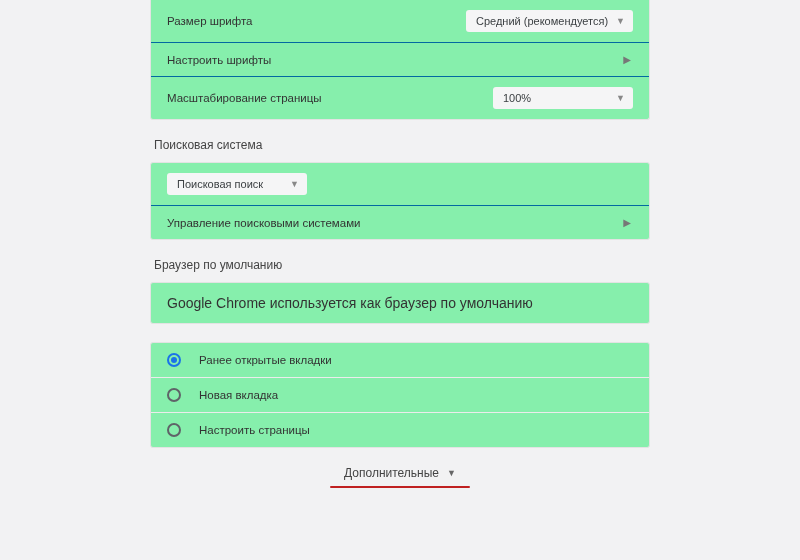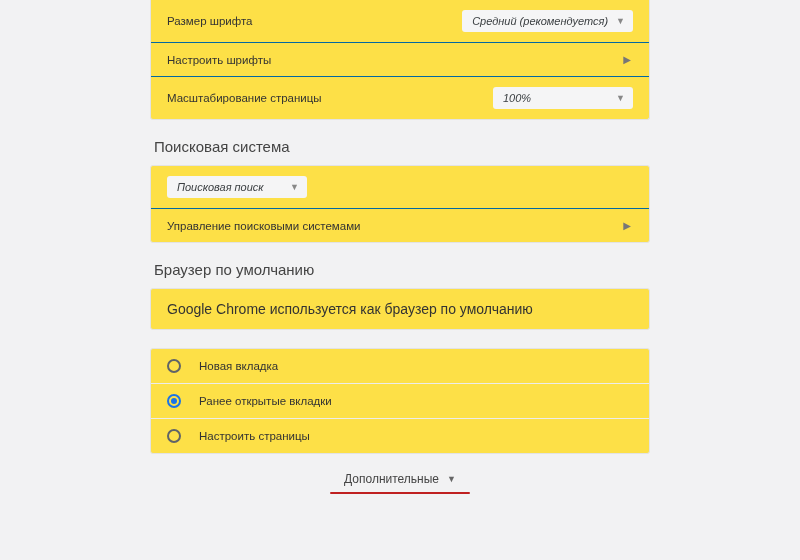--- a/index.html
+++ b/index.html
@@ -11,21 +11,21 @@
     overflow: hidden;
     font-size: 12px;
     color: #3c4043;
   }
   .container {
     width: 500px;
     margin: 0 auto;
     padding-top: 0;
   }
   .card {
-    background: #fde047;
+    background: #86efac;
     border: 1px solid #e3e3e3;
     border-radius: 3px;
     margin-bottom: 18px;
   }
   .row {
     display: flex;
     align-items: center;
     justify-content: space-between;
     padding: 10px 16px;
     min-height: 34px;
@@ -40,34 +40,33 @@
   .select {
     display: flex;
     align-items: center;
     justify-content: space-between;
     background: #f5f5f6;
     padding: 5px 8px 5px 10px;
     border-radius: 3px;
     font-size: 11px;
     color: #3c4043;
     min-width: 140px;
-    font-style: italic;
   }
   .select .caret {
     margin-left: 8px;
     color: #888;
     font-size: 9px;
   }
   .chev {
     color: #777;
     font-size: 10px;
     padding-right: 2px;
   }
   .section-title {
-    font-size: 15px;
+    font-size: 12px;
     color: #444;
     margin: 0 0 10px 4px;
   }
   .radio-row {
     display: flex;
     align-items: center;
     padding: 10px 16px;
     border-top: 1px solid #ececec;
   }
   .radio-row:first-child { border-top: none; }
@@ -158,26 +157,26 @@
     </div>
   </div>
 
   <div class="section-title">Браузер по умолчанию</div>
   <div class="card">
     <div class="info-row">Google Chrome используется как браузер по умолчанию</div>
   </div>
 
   <div class="card">
     <div class="radio-row">
+      <div class="radio selected"></div>
+      <span class="row-label">Ранее открытые вкладки</span>
+    </div>
+    <div class="radio-row">
       <div class="radio"></div>
       <span class="row-label">Новая вкладка</span>
-    </div>
-    <div class="radio-row">
-      <div class="radio selected"></div>
-      <span class="row-label">Ранее открытые вкладки</span>
     </div>
     <div class="radio-row">
       <div class="radio"></div>
       <span class="row-label">Настроить страницы</span>
     </div>
   </div>
 
   <div class="advanced">
     <div class="advanced-btn">
       <span>Дополнительные</span>

